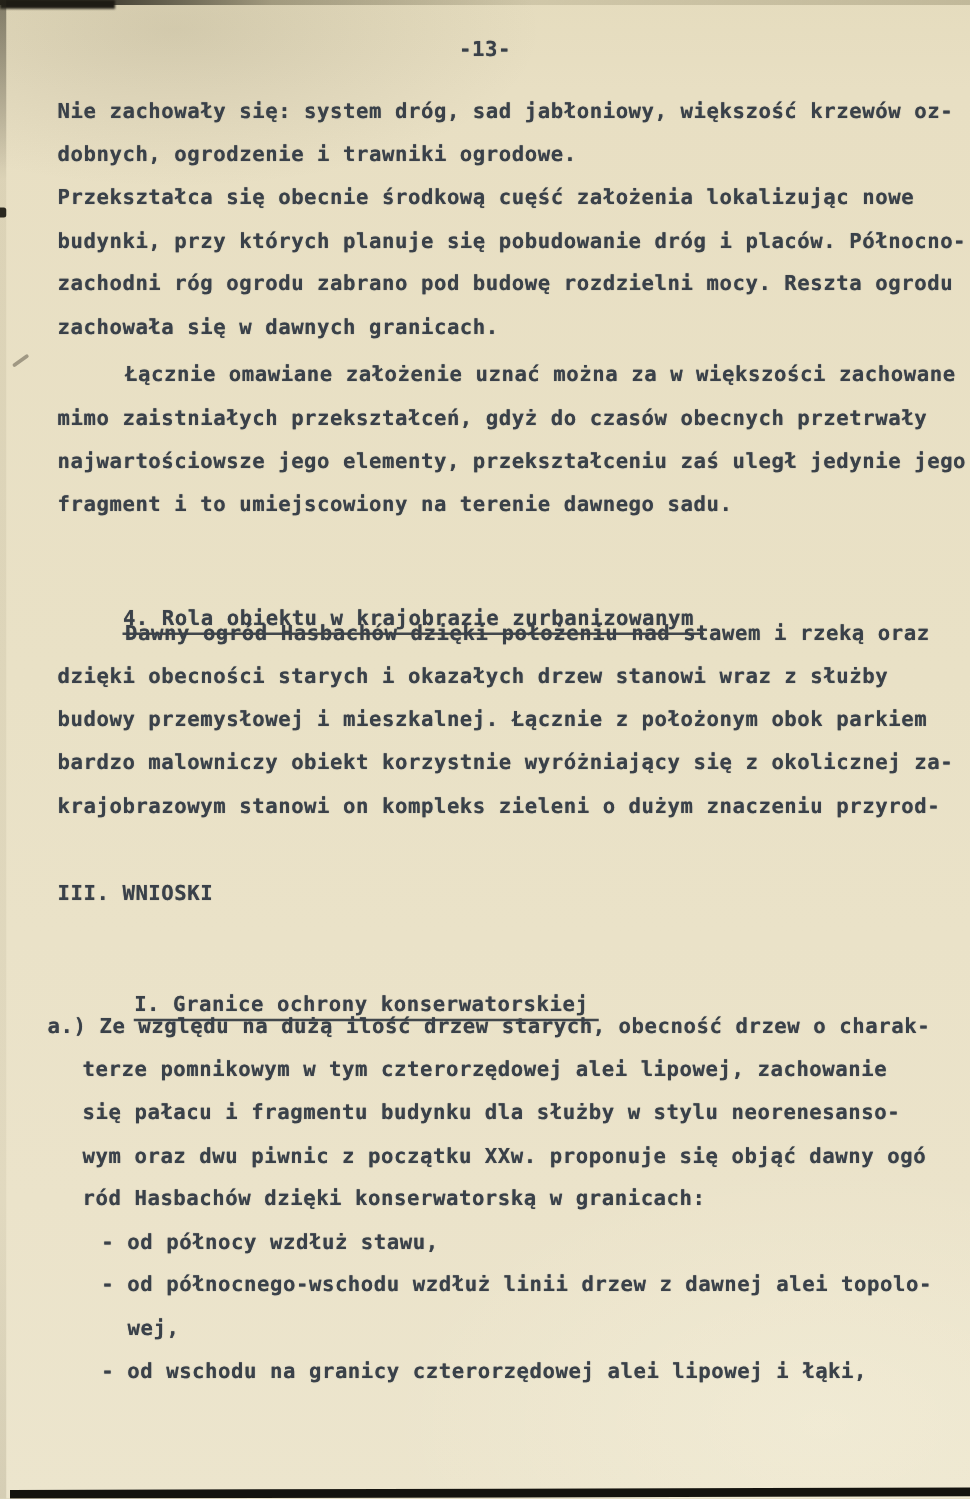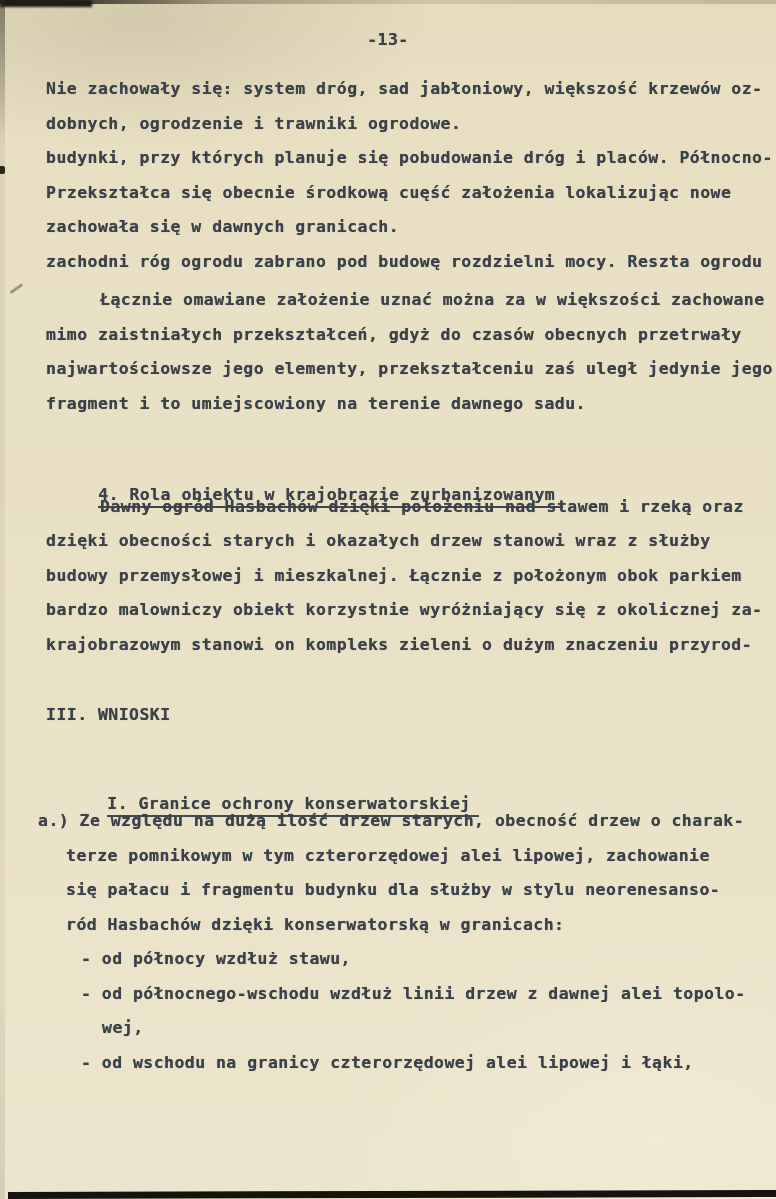--- a/index.html
+++ b/index.html
@@ -52,24 +52,24 @@
   <div class="edge-left"></div>
   <div class="tick-left"></div>
   <div class="pencil-mark"></div>
   <div class="bar-bottom"></div>
 
   <div class="tw pagenum">-13-</div>
 
   <div class="textblock">
     <div class="tw line ml-base">Nie zachowały się: system dróg, sad jabłoniowy, większość krzewów oz-</div>
     <div class="tw line ml-base">dobnych, ogrodzenie i trawniki ogrodowe.</div>
+    <div class="tw line ml-base">Przekształca się obecnie środkową cuęść założenia lokalizując nowe</div>
     <div class="tw line ml-base">budynki, przy których planuje się pobudowanie dróg i placów. Północno-</div>
-    <div class="tw line ml-base">Przekształca się obecnie środkową cuęść założenia lokalizując nowe</div>
+    <div class="tw line ml-base">zachodni róg ogrodu zabrano pod budowę rozdzielni mocy. Reszta ogrodu</div>
     <div class="tw line ml-base">zachowała się w dawnych granicach.</div>
-    <div class="tw line ml-base">zachodni róg ogrodu zabrano pod budowę rozdzielni mocy. Reszta ogrodu</div>
     <div class="tw line ml-ind gap-sm">Łącznie omawiane założenie uznać można za w większości zachowane</div>
     <div class="tw line ml-base">mimo zaistniałych przekształceń, gdyż do czasów obecnych przetrwały</div>
     <div class="tw line ml-base">najwartościowsze jego elementy, przekształceniu zaś uległ jedynie jego</div>
     <div class="tw line ml-base">fragment i to umiejscowiony na terenie dawnego sadu.</div>
 
     <div class="tw line gap-h4 underlined" style="margin-left:36px;">
       <span>4. Rola obiektu w krajobrazie zurbanizowanym</span>
     </div>
 
     <div class="tw line ml-ind gap-p2">Dawny ogród Hasbachów dzięki położeniu nad stawem i rzeką oraz</div>
@@ -80,20 +80,21 @@
 
     <div class="tw line ml-base gap-iii">III. WNIOSKI</div>
 
     <div class="tw line gap-i underlined" style="margin-left:45px;">
       <span>I. Granice ochrony konserwatorskiej</span>
     </div>
 
     <div class="tw line ml-item gap-item">a.) Ze względu na dużą ilość drzew starych, obecność drzew o charak-</div>
     <div class="tw line ml-cont">terze pomnikowym w tym czterorzędowej alei lipowej, zachowanie</div>
     <div class="tw line ml-cont">się pałacu i fragmentu budynku dla służby w stylu neorenesanso-</div>
+    <div class="tw line ml-cont">wym oraz dwu piwnic z początku XXw. proponuje się objąć dawny ogó</div>
     <div class="tw line ml-cont">ród Hasbachów dzięki konserwatorską w granicach:</div>
     <div class="tw line ml-bullet">- od północy wzdłuż stawu,</div>
     <div class="tw line ml-bullet">- od północnego-wschodu wzdłuż linii drzew z dawnej alei topolo-</div>
     <div class="tw line ml-bcont">wej,</div>
     <div class="tw line ml-bullet">- od wschodu na granicy czterorzędowej alei lipowej i łąki,</div>
   </div>
 
 </div>
 
 </body></html>

